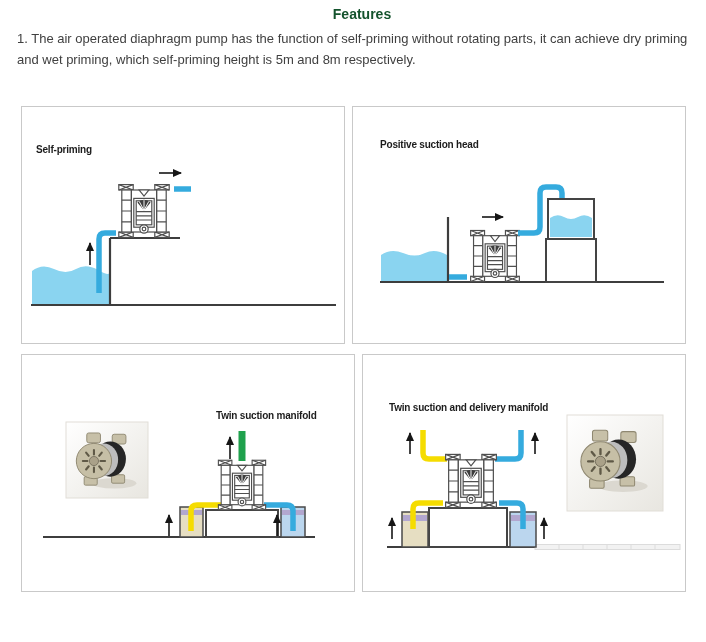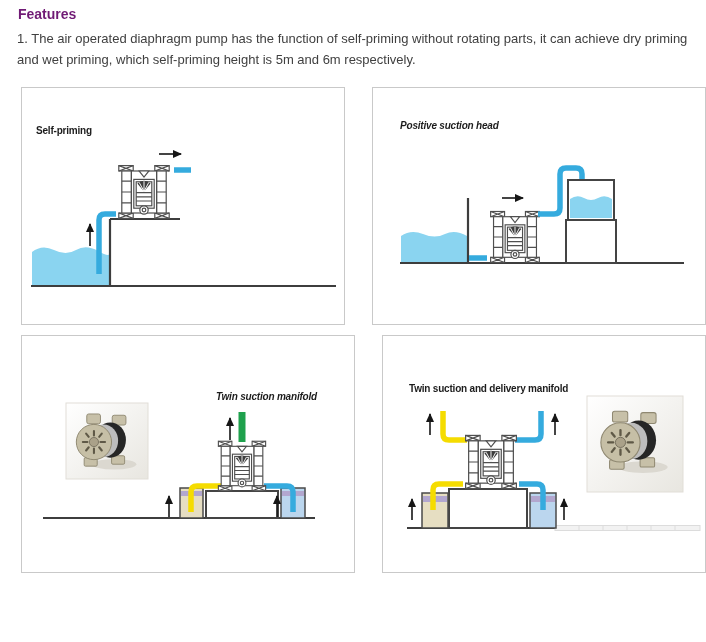--- a/index.html
+++ b/index.html
@@ -5,28 +5,28 @@
   :root{
     --water:#8ad4f0; --pipe-blue:#35abde; --pipe-yellow:#f5dc00; --pipe-green:#1fa14d;
     --line-dark:#3d3d3d; --panel-border:#c9c9c9; --drum-cream:#e6dec2; --drum-blue:#bbd6ee;
     --drum-band:#b2a7cf; --text:#404040; --label:#1c1c1c;
   }
   html,body{margin:0;padding:0;}
   body{
     width:706px;height:642px;overflow:hidden;background:#ffffff;
     font-family:"Liberation Sans","DejaVu Sans",sans-serif;
   }
-  .heading{margin:6px 0 0 18px;font-size:14px;font-weight:bold;color:#701a75;}
+  .heading{margin:6px 0 0 18px;font-size:14px;font-weight:bold;color:#14532d;text-align:center;}
   .body-text{width:688px;margin:7px 0 0 17px;font-size:13px;line-height:1.6;color:var(--text);}
   .p2{margin-top:15px;}
-  .row{display:flex;gap:7px;margin:16px 0 0 21px;justify-content:space-between;}
+  .row{display:flex;gap:7px;margin:35px 0 0 21px;}
   .row2{margin-top:10px;}
   .panel{margin:0;box-sizing:border-box;border:1px solid var(--panel-border);background:#fff;height:238px;}
   .panel-l{width:324px;}
-  .panel-r{width:334px;font-style:italic;}
+  .panel-r{width:334px;}
   .panel svg{display:block;width:100%;height:100%;}
   .plabel{font-family:"Liberation Sans","DejaVu Sans",sans-serif;font-size:10px;font-weight:bold;
           letter-spacing:-0.2px;fill:var(--label);}
   .water{fill:var(--water);}
   .pipe{fill:none;stroke-width:5.5;stroke-linecap:butt;}
   .pipe-b{stroke:var(--pipe-blue);}
   .pipe-y{stroke:var(--pipe-yellow);}
   .pipe-g{fill:none;stroke:var(--pipe-green);stroke-width:7;}
   .gline{stroke:var(--line-dark);stroke-width:2.2;fill:none;}
   .arrow{stroke:#161616;stroke-width:1.6;fill:none;marker-end:url(#ah);}
@@ -86,21 +86,21 @@
         <path d="M35 29 v7 M47 33 l-4 5 M52 46 h-7 M47 59 l-4 -5 M35 63 v-7 M23 59 l4 -5 M18 46 h7 M23 33 l4 5"></path>
       </g>
       <circle cx="35" cy="46" r="7" fill="#aaa189" stroke="#6e6857" stroke-width="1.2"></circle>
     </symbol>
   </defs>
 </svg>
 
 <div class="page">
 
   <div class="heading">Features</div>
-  <p class="body-text">1. The air operated diaphragm pump has the function of self-priming without rotating parts, it can achieve dry priming and wet priming, which self-priming height is 5m and 6m respectively.</p>
+  <p class="body-text">1. The air operated diaphragm pump has the function of self-priming without rotating parts, it can achieve dry priming and wet priming, which self-priming height is 5m and 8m respectively.</p>
 
   <div class="row">
 
     <figure class="panel panel-l">
       <svg viewBox="0 0 322 236">
         <text class="plabel" x="14" y="46">Self-priming</text>
         <path class="water" d="M10 164 Q20 156 32 162 T54 162 T76 163 T88 165 L88 197 L10 197 Z"></path>
         <path class="gline" d="M9 198 H314"></path>
         <path class="gline" d="M88 131 V197 M88 131 H158"></path>
         <use href="#pump" x="92" y="75" width="60" height="58"></use>

